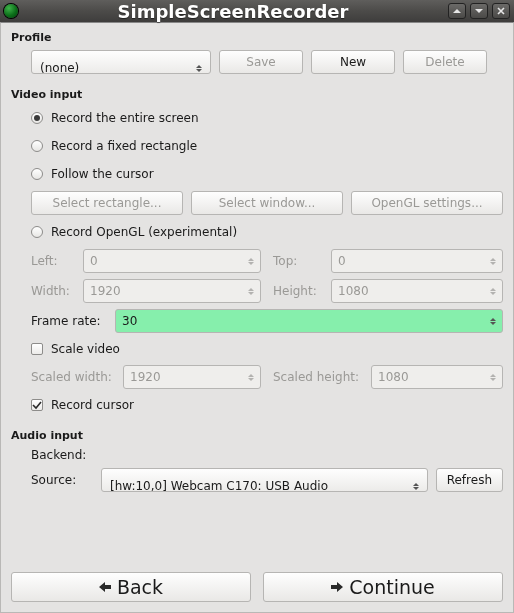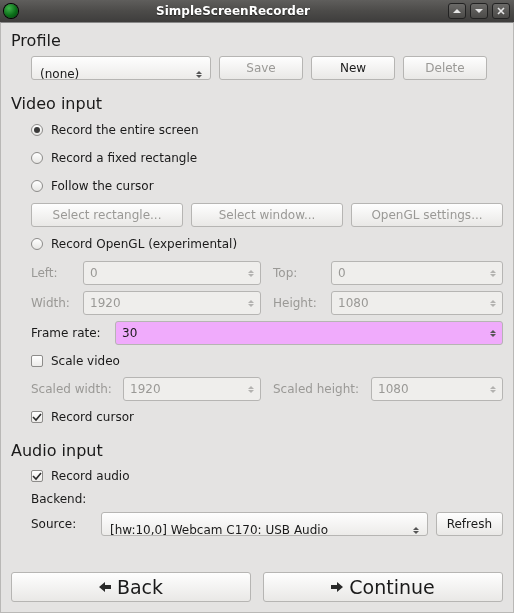--- a/index.html
+++ b/index.html
@@ -27,21 +27,21 @@
   .titlebar .app-icon {
     width: 14px; height: 14px;
     border-radius: 50%;
     background: radial-gradient(circle at 35% 30%, #3fb44a 0%, #0b6e19 55%, #053e0d 100%);
     box-shadow: 0 0 0 1px #000;
   }
   .titlebar .title {
     flex: 1;
     text-align: center;
     font-weight: bold;
-    font-size: 12px;
+    font-size: 18px;
     text-shadow: 0 1px 1px rgba(0,0,0,.5);
   }
   .titlebar .winbtn {
     width: 18px; height: 16px;
     border: 1px solid #222;
     border-radius: 3px;
     background: linear-gradient(to bottom,#6b6a68,#4a4947);
     display: flex; align-items: center; justify-content: center;
   }
   .titlebar svg { display: block; }
@@ -50,21 +50,21 @@
   .page {
     border: 1px solid #b9b8b6;
     border-top: 1px solid #888;
     height: calc(613px - 22px);
     padding: 8px 10px 10px 10px;
     display: flex;
     flex-direction: column;
     gap: 6px;
   }
 
-  .section-title { font-weight: normal; font-size: 16px; }
+  .section-title { font-weight: bold; font-size: 11px; }
 
   .row { display: flex; align-items: center; gap: 8px; }
   .indent { margin-left: 20px; }
   .grow { flex: 1; }
 
   
   .btn {
     height: 24px;
     border: 1px solid #b6b5b3;
     border-radius: 3px;
@@ -106,21 +106,21 @@
     border-left: 3px solid transparent;
     border-right: 3px solid transparent;
   }
   .updown-up { border-bottom: 3px solid #555; }
   .updown-down { border-top: 3px solid #555; }
 
   .spin {
     height: 24px;
     border: 1px solid #b6b5b3;
     border-radius: 3px;
-    background: #f0abfc;
+    background: #86efac;
     display: flex;
     align-items: center;
     padding: 0 2px 0 6px;
   }
   .spin.disabled { background: #efeeec; color:#9a9996; }
   .spin .sval { flex: 1; }
   .spin .arrows { width: 14px; display:flex; flex-direction:column; align-items:center; gap:1px; }
   .spin.disabled .updown-up { border-bottom-color:#b3b2b0; }
   .spin.disabled .updown-down { border-top-color:#b3b2b0; }
 
@@ -341,30 +341,20 @@
           </svg>
         </span>
       <span>Record cursor</span>
     </div>
   </div>
 
   <div class="spacer-4"></div>
 
   <div class="section-title">Audio input</div>
 
-  <div class="row indent">
-    <div class="check checked">
-      <span class="box">
-          <svg width="10" height="10" viewBox="0 0 10 10">
-            <path d="M1 5 L4 8 L9 2" stroke="#2a2a2a" stroke-width="1.6" fill="none"></path>
-          </svg>
-        </span>
-      <span>Record audio</span>
-    </div>
-  </div>
 
   <div class="row indent">
     <span class="label" style="width:62px">Backend:</span>
   </div>
 
   <div class="row indent">
     <span class="label" style="width:62px">Source:</span>
     <div class="combo grow">
       <span class="value">[hw:10,0] Webcam C170: USB Audio</span>
       <span class="arrows">

